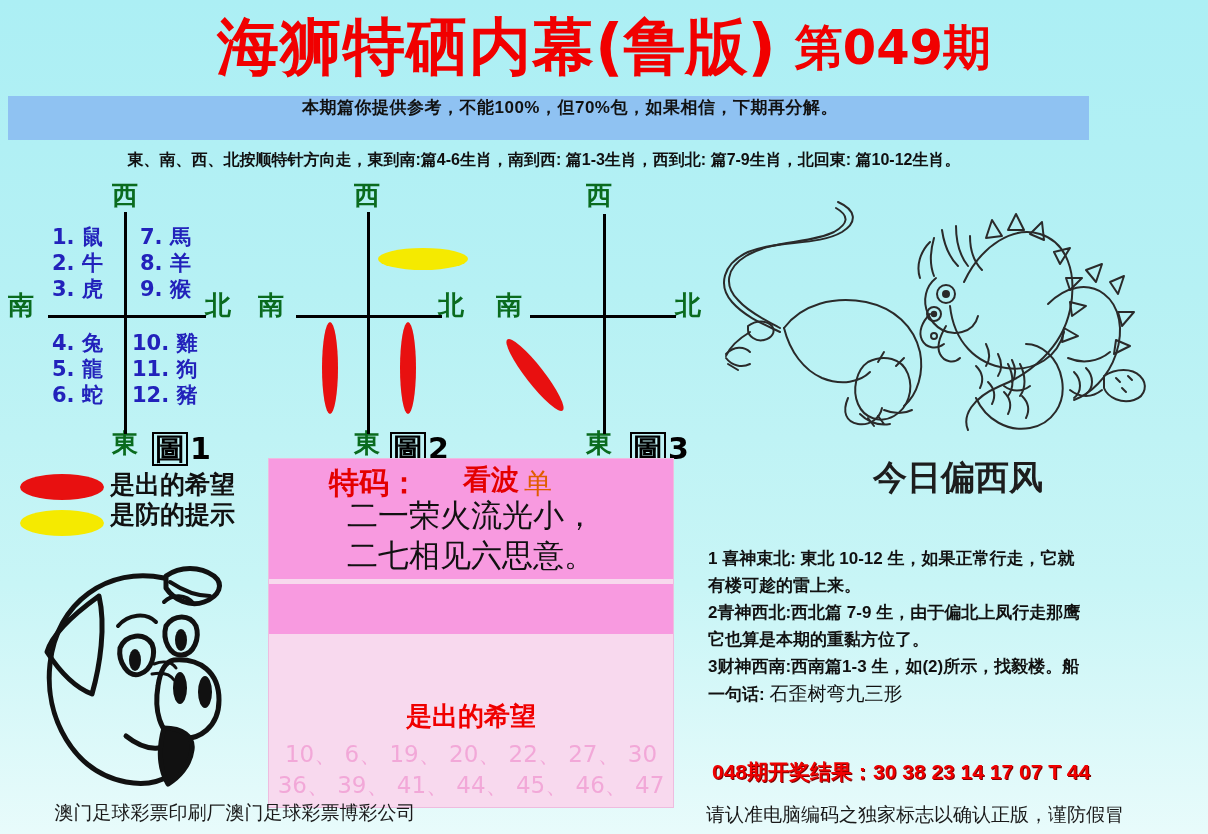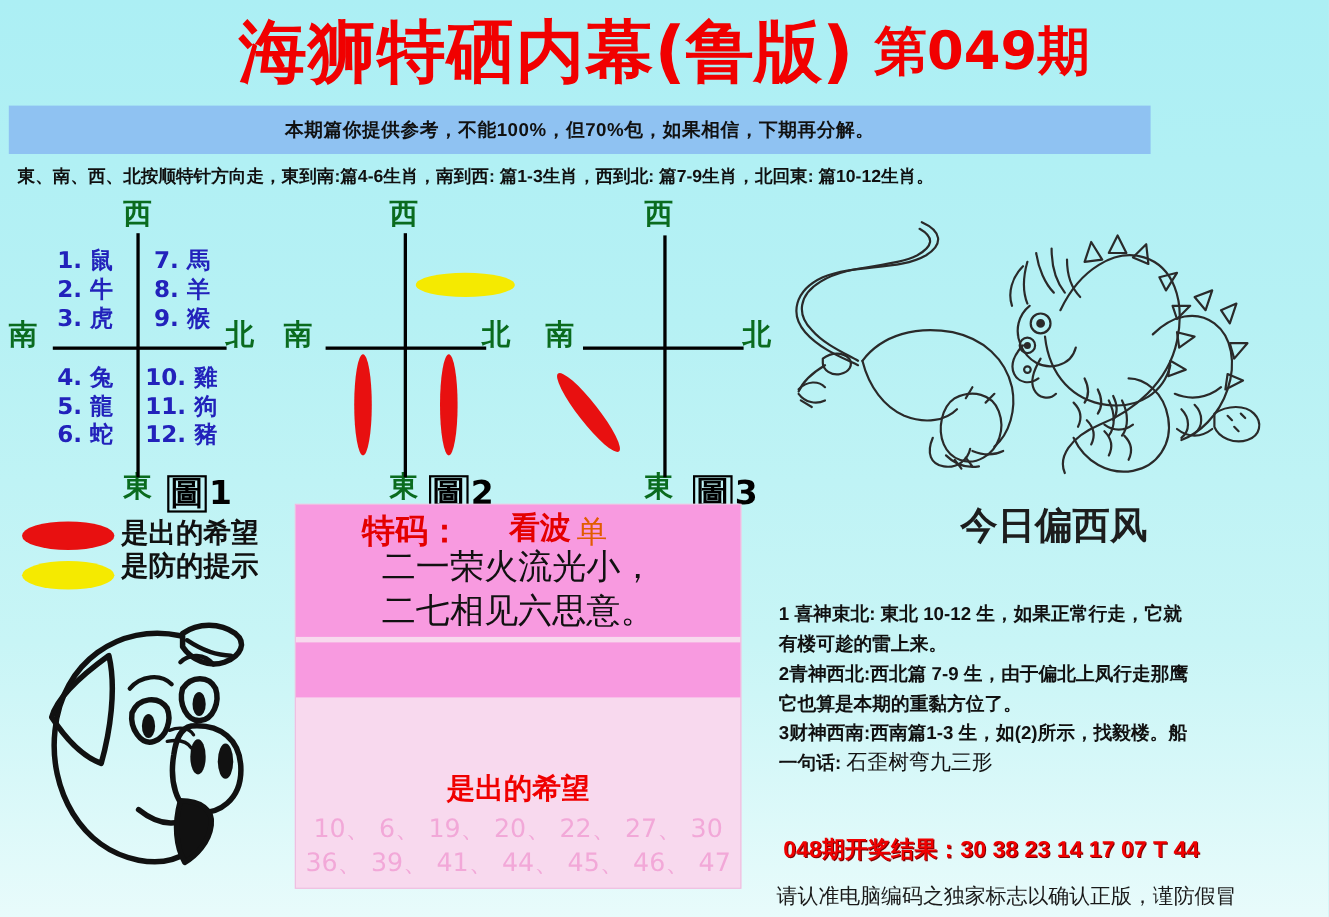--- a/index.html
+++ b/index.html
@@ -33,30 +33,30 @@
   .title-issue{
     font-size:48px;font-weight:bold;color:#f10000;line-height:1;
     margin-left:19px;
     font-family:"DejaVu Sans","Liberation Sans",sans-serif;
   }
 
   
   .notice{
     position:absolute;left:8px;top:96px;width:1038px;height:44px;
     background:#8fc2f2;
-    display:flex;align-items:center;justify-content:center;
+    display:flex;align-items:flex-start;justify-content:center;padding-left:43px;
   }
   .notice span{
     font-size:17px;font-weight:bold;color:#111;letter-spacing:.5px;
   }
 
   
   .rulerow{
-    position:absolute;left:16px;top:146px;width:1088px;height:28px;
-    display:flex;align-items:center;justify-content:flex-start;
+    position:absolute;left:0;top:146px;width:1088px;height:28px;
+    display:flex;align-items:center;justify-content:center;
   }
   .rulerow span{font-size:16px;font-weight:bold;color:#101010;}
 
   
   .diagram{position:absolute;}
   .dlabel{
     position:absolute;font-size:26px;font-weight:bold;color:#0a6b1e;
     font-family:"DejaVu Sans","Liberation Sans",sans-serif;line-height:1;
   }
   .vline{position:absolute;background:#000;width:3px;}
@@ -396,14 +396,15 @@
     <div class="tema-value">单</div>
 
 
     <div class="ref-title">是出的希望</div>
     <div class="ref-nums">
       <div>10、 6、 19、 20、 22、 27、 30</div>
       <div>36、 39、 41、 44、 45、 46、 47</div>
     </div>
   </div>
 
+  <div class="footer-left">澳门足球彩票印刷厂澳门足球彩票博彩公司</div>
 
 </div>
 
 </body></html>

